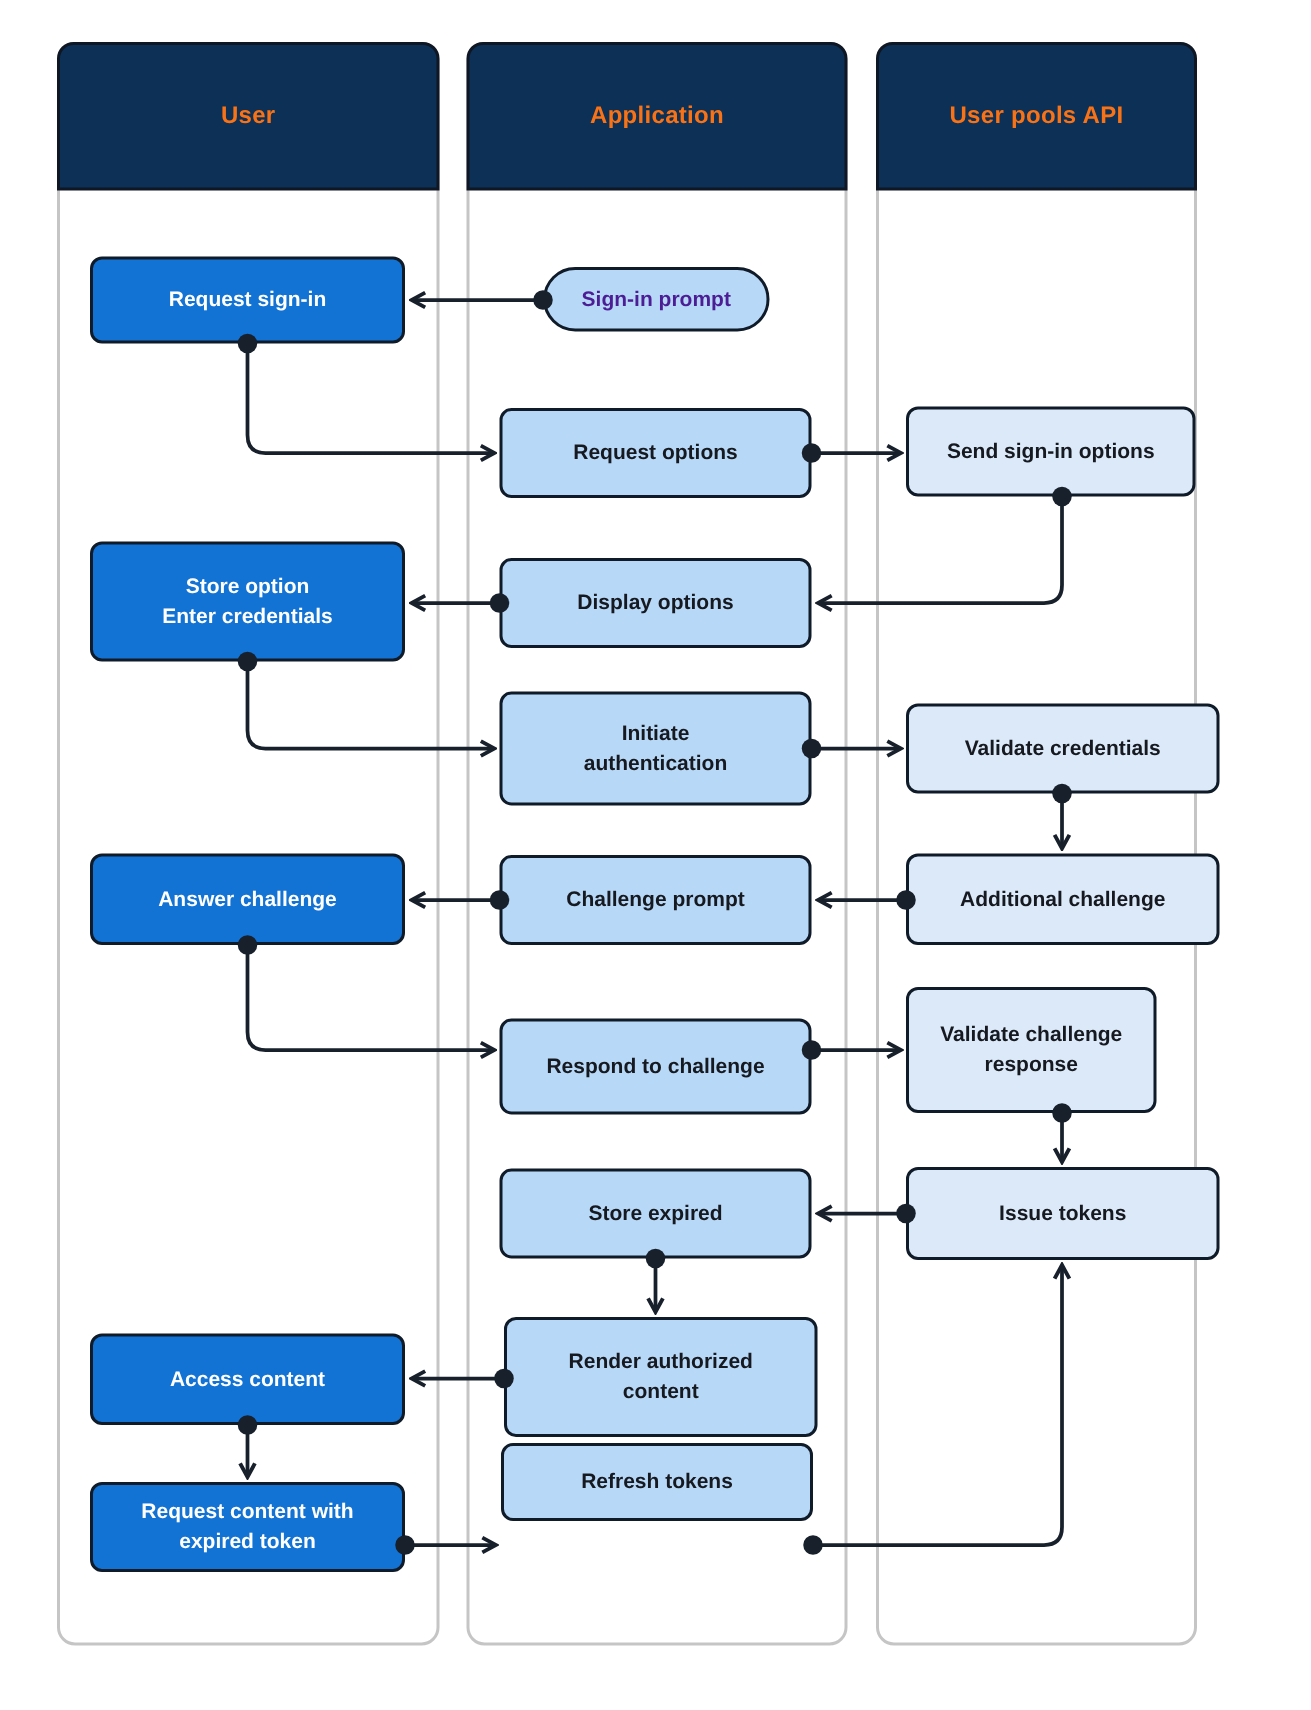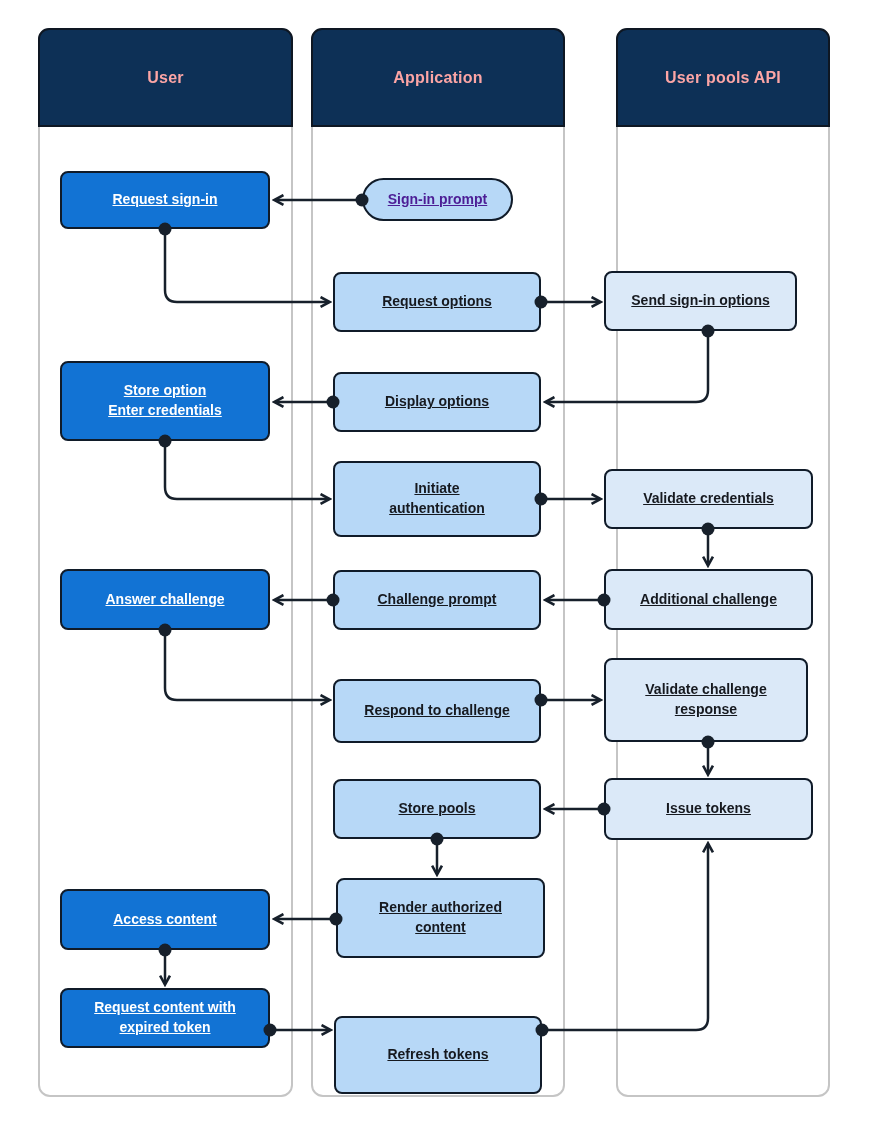--- a/index.html
+++ b/index.html
@@ -8,26 +8,26 @@
     font-family:"Liberation Sans","DejaVu Sans",sans-serif;overflow:hidden;
   }
   .lane{
     position:absolute;top:28px;height:1069px;background:#ffffff;
     border:2px solid #c5c5c5;border-radius:12px;box-sizing:border-box;
   }
   .lane-header{
     position:absolute;top:-2px;left:-2px;right:-2px;height:99px;
     background:#0d3056;border:2px solid #0e1723;border-radius:11px 11px 0 0;
     box-sizing:border-box;display:flex;align-items:center;justify-content:center;
-    color:#fca5a5;font-weight:700;font-size:16px;letter-spacing:.2px;
+    color:#f97316;font-weight:700;font-size:16px;letter-spacing:.2px;
   }
   .node{
     position:absolute;box-sizing:border-box;display:flex;align-items:center;justify-content:center;
     text-align:center;font-weight:700;font-size:14px;line-height:1.4;white-space:pre-line;
-    border:2.5px solid #101b29;border-radius:8px;padding:4px 10px;z-index:2;text-decoration:underline;
+    border:2.5px solid #101b29;border-radius:8px;padding:4px 10px;z-index:2;
   }
   .node-user{background:#1273d4;color:#ffffff;}
   .node-app{background:#b7d8f7;color:#16191f;}
   .node-api{background:#dbe9f8;color:#16191f;}
   .node-pill{border-radius:23px;background:#b7d8f7;color:#4c1d95;}
   svg.arrows{position:absolute;left:0;top:0;z-index:3;pointer-events:none;}
   svg.arrows path.edge{fill:none;stroke:#17202b;stroke-width:2.5;}
   svg.arrows circle.dot{fill:#17202b;stroke:none;}
 </style>
 </head>
@@ -38,50 +38,50 @@
   <div class="lane" style="left:38px;width:255px;">
     <div class="lane-header">
       <span>User</span>
     </div>
   </div>
   <div class="lane" style="left:311px;width:254px;">
     <div class="lane-header">
       <span>Application</span>
     </div>
   </div>
-  <div class="lane" style="left:616px;width:214px;">
+  <div class="lane" style="left:584px;width:214px;">
     <div class="lane-header">
       <span>User pools API</span>
     </div>
   </div>
 
   <div class="node node-user" style="left:60px;top:171px;width:210px;height:58px;">Request sign-in</div>
   <div class="node node-user" style="left:60px;top:361px;width:210px;height:80px;">Store option
 Enter credentials</div>
   <div class="node node-user" style="left:60px;top:889px;width:210px;height:61px;">Access content</div>
   <div class="node node-user" style="left:60px;top:569px;width:210px;height:61px;">Answer challenge</div>
   <div class="node node-user" style="left:60px;top:988px;width:210px;height:60px;">Request content with
 expired token</div>
 
   <div class="node node-pill" style="left:362px;top:178px;width:151px;height:43px;">Sign-in prompt</div>
   <div class="node node-app" style="left:333px;top:372px;width:208px;height:60px;">Display options</div>
   <div class="node node-app" style="left:333px;top:272px;width:208px;height:60px;">Request options</div>
   <div class="node node-app" style="left:333px;top:461px;width:208px;height:76px;">Initiate
 authentication</div>
   <div class="node node-app" style="left:333px;top:570px;width:208px;height:60px;">Challenge prompt</div>
   <div class="node node-app" style="left:333px;top:668px;width:208px;height:64px;margin-top:11px;">Respond to challenge</div>
-  <div class="node node-app" style="left:333px;top:779px;width:208px;height:60px;">Store pools</div>
+  <div class="node node-app" style="left:333px;top:779px;width:208px;height:60px;">Store expired</div>
   <div class="node node-app" style="left:336px;top:878px;width:209px;height:80px;">Render authorized
 content</div>
-  <div class="node node-app" style="left:334px;top:1016px;width:208px;height:78px;">Refresh tokens</div>
+  <div class="node node-app" style="left:334px;top:962px;width:208px;height:52px;">Refresh tokens</div>
 
   <div class="node node-api" style="left:604px;top:271px;width:193px;height:60px;">Send sign-in options</div>
   <div class="node node-api" style="left:604px;top:469px;width:209px;height:60px;">Validate credentials</div>
   <div class="node node-api" style="left:604px;top:569px;width:209px;height:61px;">Additional challenge</div>
-  <div class="node node-api" style="left:604px;top:658px;width:204px;height:84px;">Validate challenge
+  <div class="node node-api" style="left:604px;top:658px;width:167px;height:84px;">Validate challenge
 response</div>
   <div class="node node-api" style="left:604px;top:778px;width:209px;height:62px;text-align:right;">Issue tokens</div>
 
   <svg class="arrows" width="874" height="1140" viewBox="0 0 874 1140">
     <defs>
       <marker id="arrow" viewBox="0 0 10 10" refX="8" refY="5" markerWidth="13" markerHeight="13" orient="auto" markerUnits="userSpaceOnUse">
         <path d="M1.5,1.2 L8.5,5 L1.5,8.8" fill="none" stroke="#17202b" stroke-width="2"></path>
       </marker>
     </defs>
 

